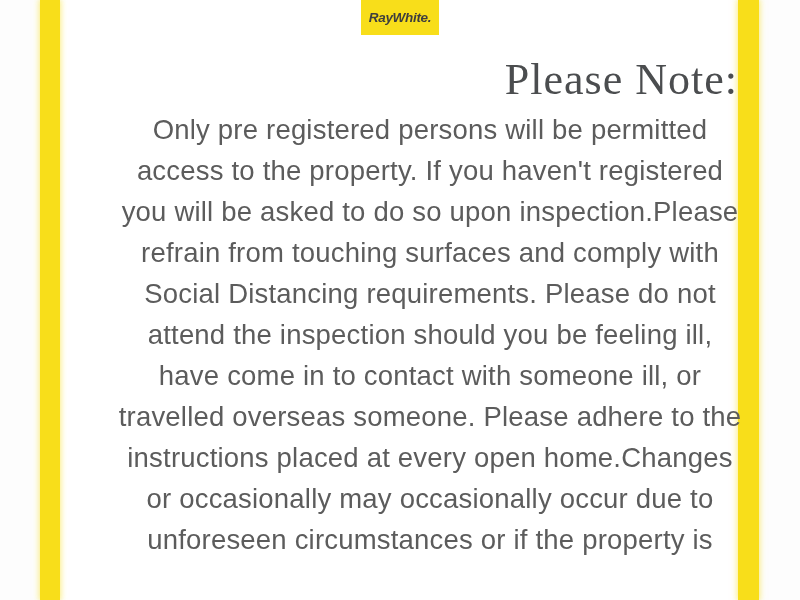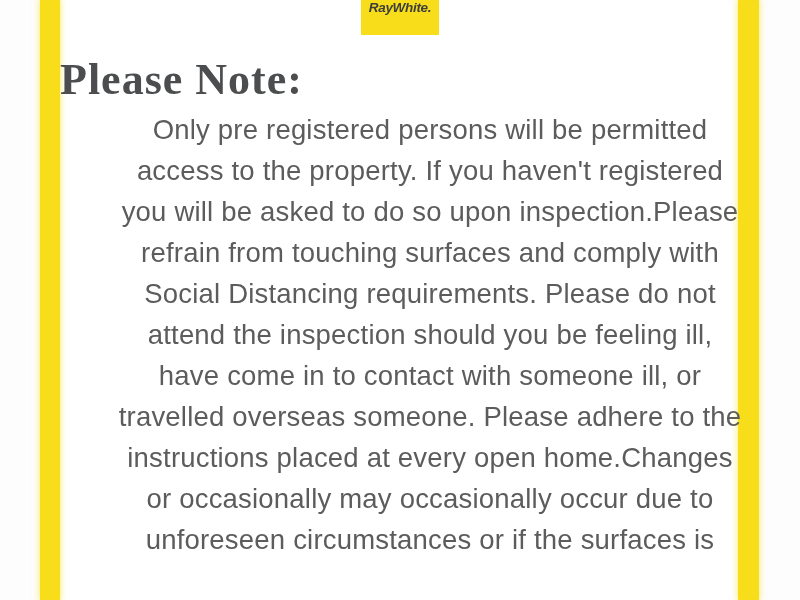--- a/index.html
+++ b/index.html
@@ -27,37 +27,37 @@
     position:absolute;top:0;height:600px;width:20px;
     background:var(--frame_yellow);
     box-shadow:0 0 6px 1px rgba(248,222,26,0.55);
   }
   .frame-bar.left{left:40px;}
   .frame-bar.right{left:738px;width:21px;}
   .logo-badge{
     position:absolute;
     left:361px;top:0;width:78px;height:35px;
     background:var(--frame_yellow);
-    display:flex;align-items:flex-start;justify-content:center;
+    display:flex;align-items:center;justify-content:center;
   }
   .logo-badge span{
     font-family:"Liberation Sans","DejaVu Sans",sans-serif;
     font-style:italic;
     font-weight:bold;
     font-size:13.5px;
     letter-spacing:-0.3px;
     color:var(--logo_text);
   }
   .notice-title{
     position:absolute;
     left:60px;top:52px;width:678px;
     margin:0;
-    text-align:left;
+    text-align:right;
     font-family:"Liberation Serif","DejaVu Serif",serif;
-    font-weight:700;
+    font-weight:400;
     font-size:44px;
     line-height:56px;
     letter-spacing:1px;
     color:var(--title);
   }
   .notice-body{
     position:absolute;
     left:60px;top:109px;width:740px;
     text-align:center;
     font-size:27.5px;
@@ -89,16 +89,16 @@
     <div class="notice-line">Only pre registered persons will be permitted</div>
     <div class="notice-line">access to the property. If you haven't registered</div>
     <div class="notice-line">you will be asked to do so upon inspection.Please</div>
     <div class="notice-line">refrain from touching surfaces and comply with</div>
     <div class="notice-line">Social Distancing requirements. Please do not</div>
     <div class="notice-line">attend the inspection should you be feeling ill,</div>
     <div class="notice-line">have come in to contact with someone ill, or</div>
     <div class="notice-line">travelled overseas someone. Please adhere to the</div>
     <div class="notice-line">instructions placed at every open home.Changes</div>
     <div class="notice-line">or occasionally may occasionally occur due to</div>
-    <div class="notice-line">unforeseen circumstances or if the surfaces is</div>
+    <div class="notice-line">unforeseen circumstances or if the property is</div>
   </div>
 
 </div>
 
 </body></html>

